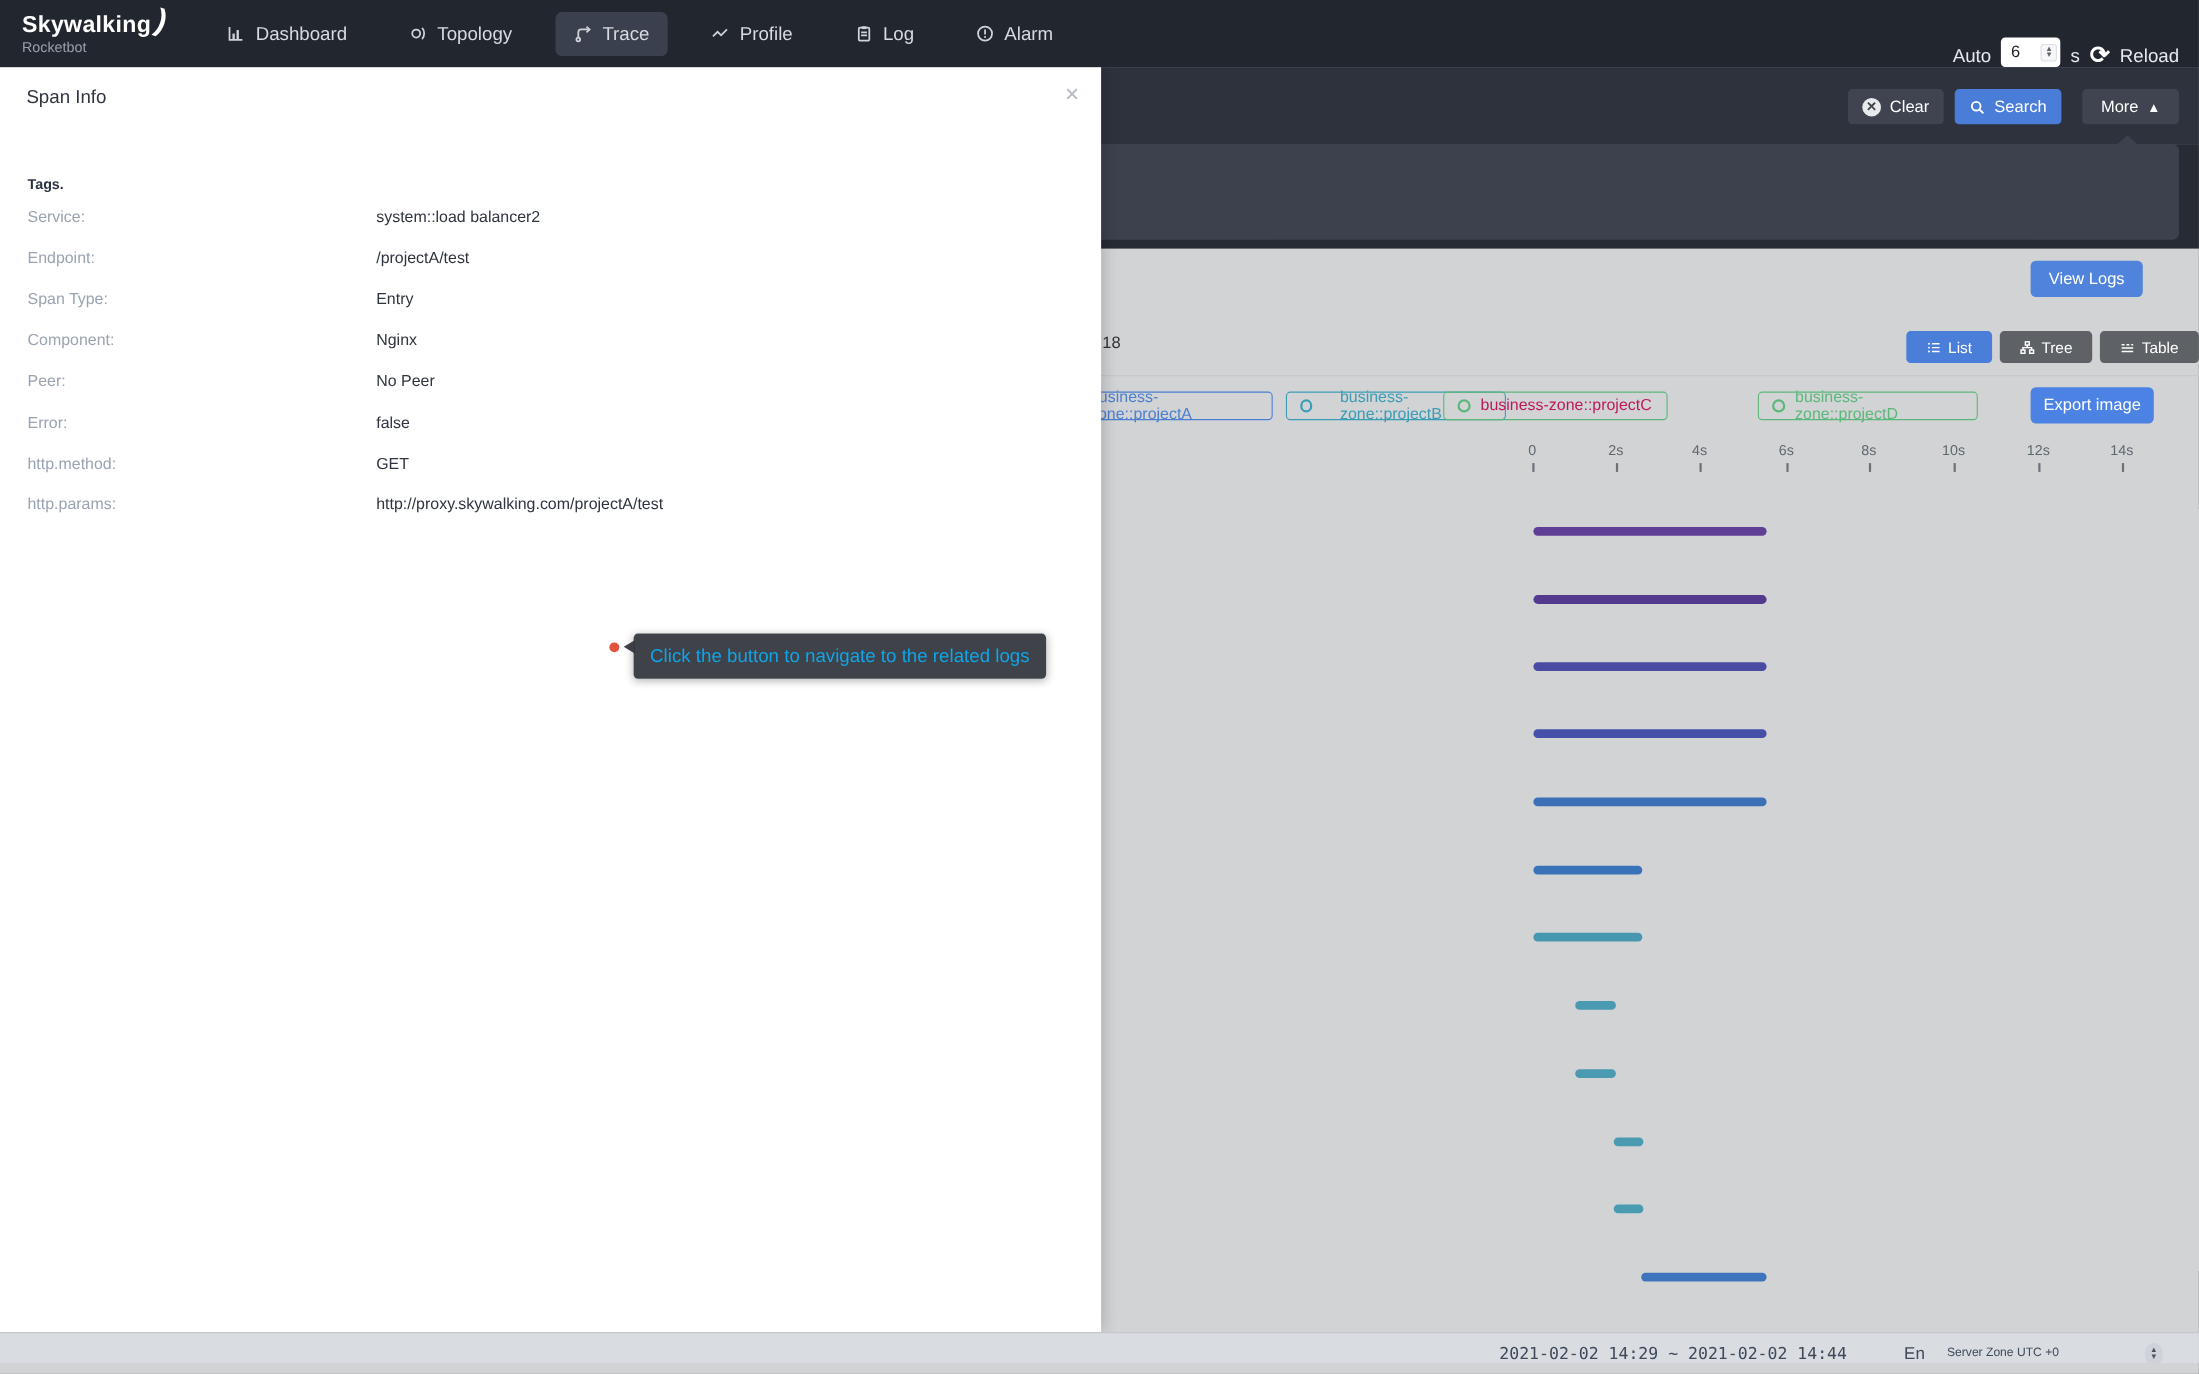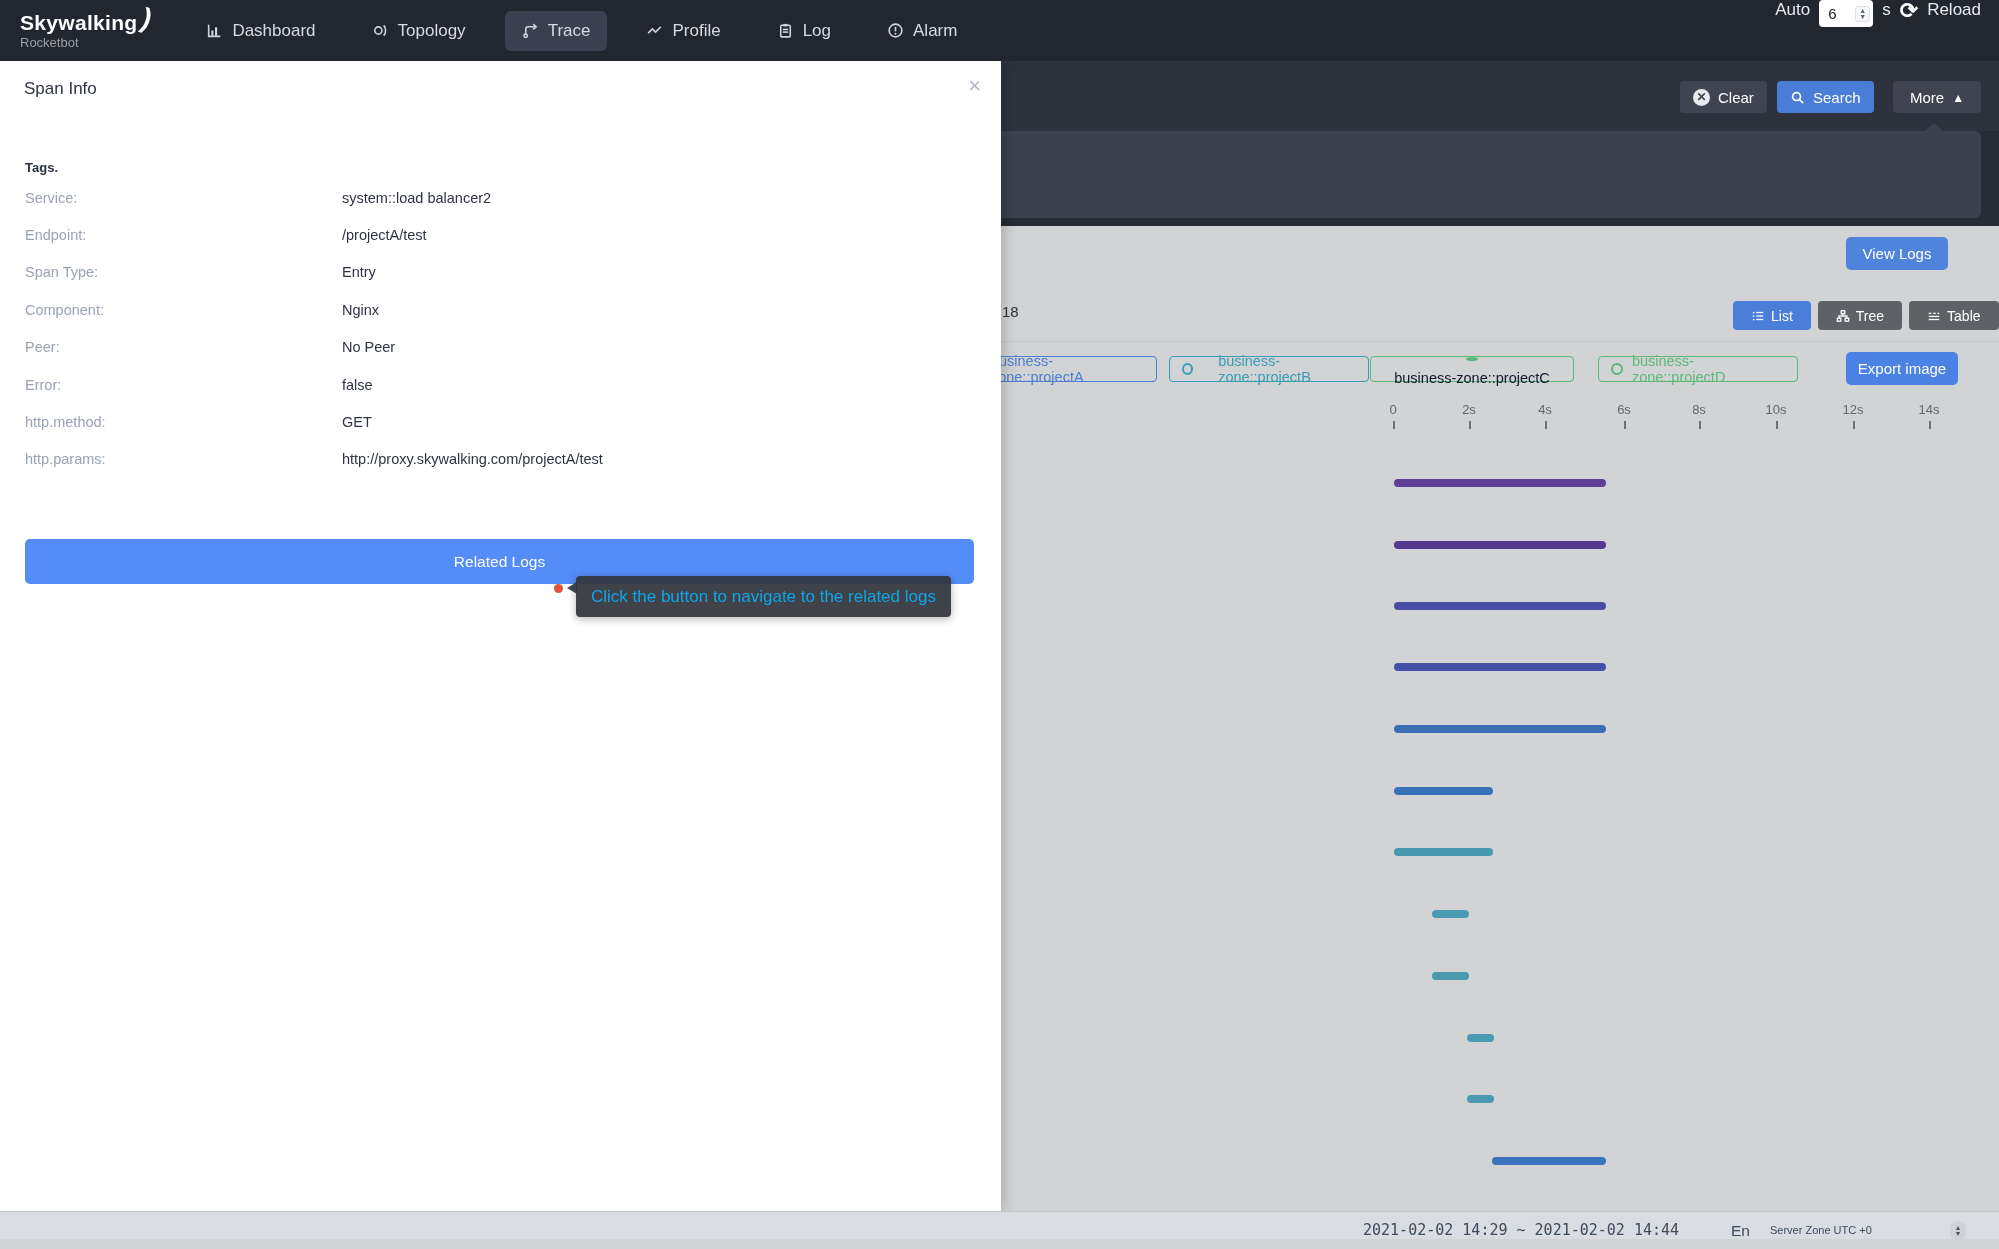--- a/index.html
+++ b/index.html
@@ -13,21 +13,21 @@
   .brand-name{font-size:21px;font-weight:bold;color:#fff;letter-spacing:.3px;}
   .brand-swoosh{position:absolute;right:-14px;top:-7px;font-size:28px;font-weight:bold;
                 color:#fff;transform:rotate(18deg);}
   .brand-sub{font-size:13px;color:#99a0ab;margin-top:3px;}
   .nav-items{display:flex;margin-left:52px;gap:22px;align-items:center;}
   .nav-item{display:flex;gap:9px;align-items:center;padding:10px 17px;font-size:17px;
             border-radius:6px;cursor:pointer;color:#d7dae0;}
   .nav-item.active{background:#3b404e;}
   .nav-item svg{stroke:#cfd3da;fill:none;stroke-width:1.5;}
   .nav-right{position:absolute;right:18px;top:0;height:61px;display:flex;
-             align-items:flex-start;gap:9px;font-size:17px;color:#e6e9ee;}
+             align-items:flex-end;gap:9px;font-size:17px;color:#e6e9ee;}
   .auto-input{width:54px;height:27px;background:#fff;border-radius:4px;display:flex;
               align-items:center;padding:0 3px 0 9px;color:#222;font-size:15px;box-sizing:border-box;}
   .auto-stepper{margin-left:auto;display:flex;flex-direction:column;border:1px solid #dcdfe6;
                 background:#f5f7fa;border-radius:3px;padding:1px 3px;line-height:6px;}
   .auto-stepper span{font-size:7px;color:#606266;}
   .reload-icon{font-size:22px;font-weight:bold;color:#fff;line-height:1;}
 
   
   .dark-lower{position:absolute;top:131px;left:0;width:100%;height:95px;background:#272b34;z-index:3;}
   .toolbar-band{position:absolute;top:61px;left:0;width:100%;height:70px;background:#2d323d;z-index:3;}
@@ -170,21 +170,21 @@
   <div class="divider"></div>
   <div id="chips-layer">
       <div class="chip" style="left: 957px; width: 200px; border-color: rgb(77, 127, 208); color: rgb(77, 127, 208);">
         <span class="dot" style="border-color: rgb(77, 127, 208);"></span>
         <span>business-zone::projectA</span>
       </div>
       <div class="chip" style="left: 1169px; width: 200px; border-color: rgb(58, 157, 181); color: rgb(58, 157, 181); gap: 25px;">
         <span class="dot" style="border-color: rgb(58, 157, 181);"></span>
         <span>business-zone::projectB</span>
       </div>
-      <div class="chip" style="left: 1370px; width: 204px; border-color: rgb(92, 184, 122); color: #0f172a; flex-direction: column;">
+      <div class="chip" style="left: 1312px; width: 204px; border-color: rgb(92, 184, 122); color: #be185d;">
         <span class="dot" style="border-color: rgb(92, 184, 122);"></span>
         <span>business-zone::projectC</span>
       </div>
       <div class="chip" style="left: 1598px; width: 200px; border-color: rgb(92, 184, 122); color: rgb(92, 184, 122);">
         <span class="dot" style="border-color: rgb(92, 184, 122);"></span>
         <span>business-zone::projectD</span>
       </div>
     </div>
   <div class="export-btn">
     <span>Export image</span>
@@ -264,23 +264,20 @@
         </div>
         <div class="field-row">
           <div class="field-label">http.method:</div>
           <div class="field-value">GET</div>
         </div>
         <div class="field-row">
           <div class="field-label">http.params:</div>
           <div class="field-value">http://proxy.skywalking.com/projectA/test</div>
         </div>
       </div>
-    <div class="related-logs">
-      <span>Related Logs</span>
-    </div>
   </div>
 
   <div class="cursor-dot"></div>
   <div class="tooltip">Click the button to navigate to the related logs</div>
 
   <div class="nav">
     <div class="brand">
       <div class="brand-name">Skywalking</div>
       <div class="brand-swoosh">)</div>
       <div class="brand-sub">Rocketbot</div>

